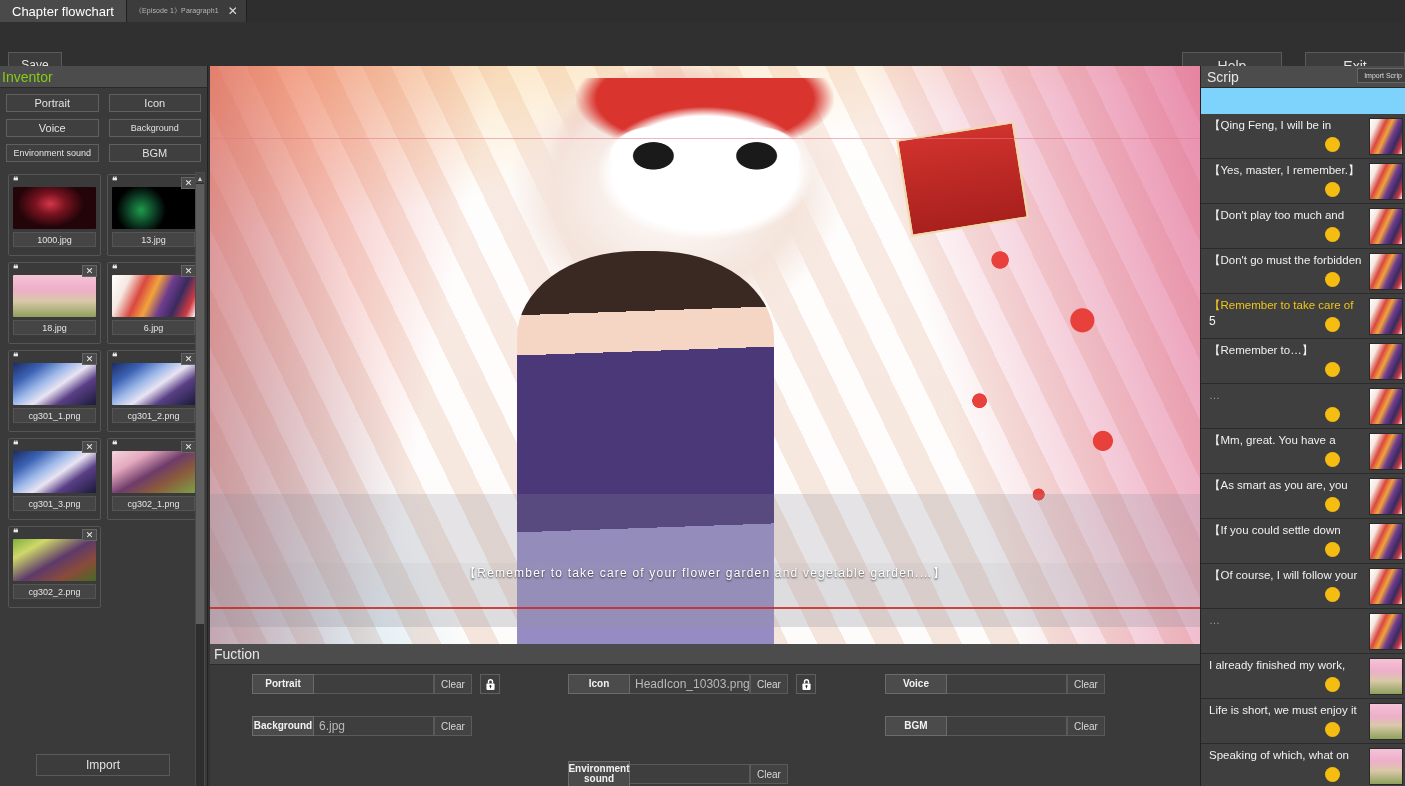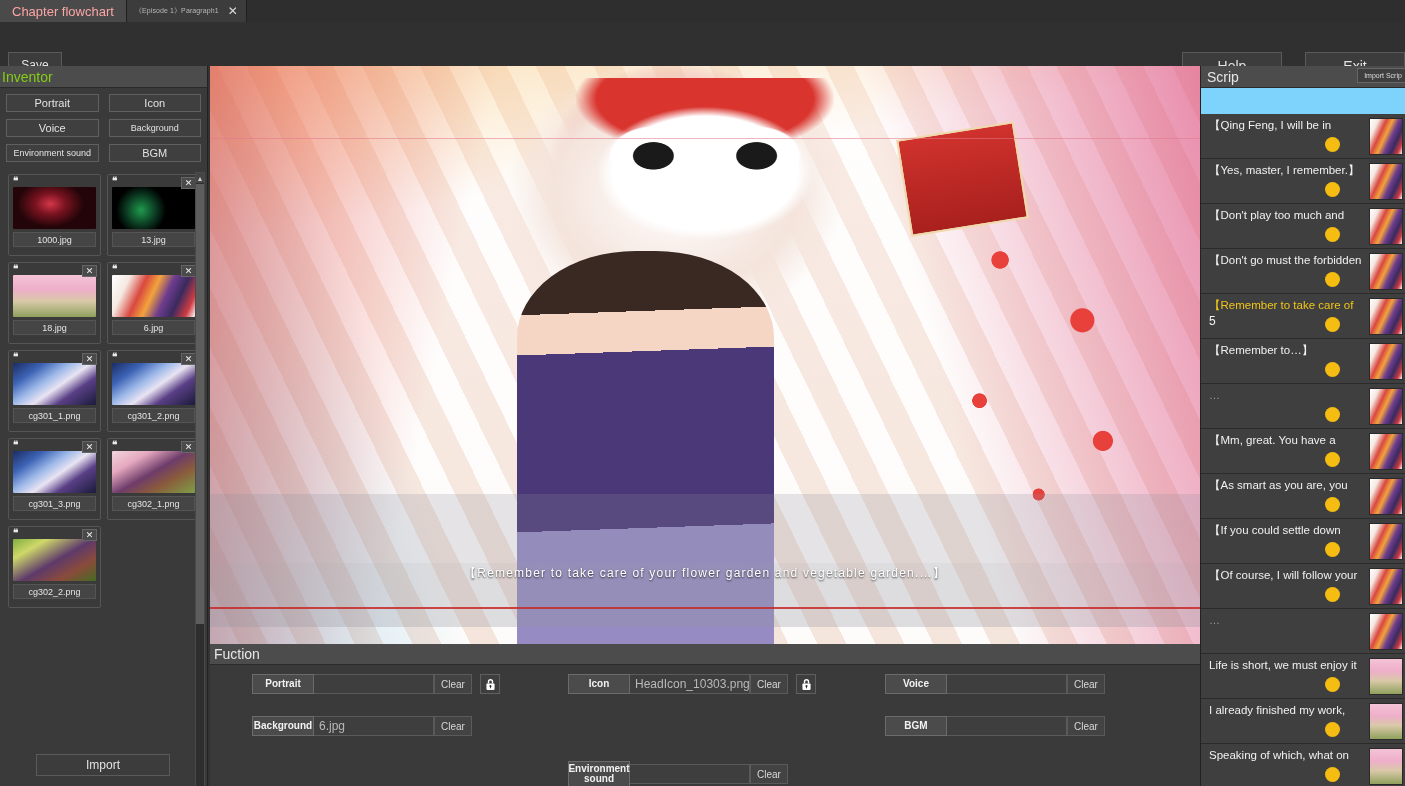--- a/index.html
+++ b/index.html
@@ -15,21 +15,21 @@
   
   .tabbar {
     position: absolute; left: 0; top: 0; width: 1405px; height: 22px;
     background: #2e2e2e; display: flex; align-items: stretch;
   }
   .tab {
     height: 22px; display: flex; align-items: center; padding: 0 12px;
     color: #d8d8d8; font-size: 13px; white-space: nowrap;
     border-right: 1px solid #1f1f1f;
   }
-  .tab.active { background: #4a4a4a; color: #fca5a5; }
+  .tab.active { background: #4a4a4a; color: #ffffff; }
   .tab.secondary {
     background: #3c3c3c; font-size: 7px; color: #b8b8b8;
     padding: 0 8px 0 8px; letter-spacing: .1px;
   }
   .tab-close {
     margin-left: 9px; color: #dcdcdc; font-size: 12px; line-height: 1;
     font-weight: 400;
   }
   .tab-filler { flex: 1 1 auto; background: #2e2e2e; }
 
@@ -527,26 +527,26 @@
         <div class="script-item">
           <div class="line-text">【Of course, I will follow your</div>
           <div class="dot"></div>
           <div class="item-thumb art-lion"></div>
         </div>
         <div class="script-item">
           <div class="line-text ellipsis">…</div>
           <div class="item-thumb art-lion"></div>
         </div>
         <div class="script-item">
+          <div class="line-text">I already finished my work,</div>
+          <div class="dot"></div>
+          <div class="item-thumb art-sakura"></div>
+        </div>
+        <div class="script-item">
           <div class="line-text">Life is short, we must enjoy it</div>
-          <div class="dot"></div>
-          <div class="item-thumb art-sakura"></div>
-        </div>
-        <div class="script-item">
-          <div class="line-text">I already finished my work,</div>
           <div class="dot"></div>
           <div class="item-thumb art-sakura"></div>
         </div>
         <div class="script-item">
           <div class="line-text">Speaking of which, what on</div>
           <div class="dot"></div>
           <div class="item-thumb art-sakura"></div>
         </div>
       </div>
   </div>

